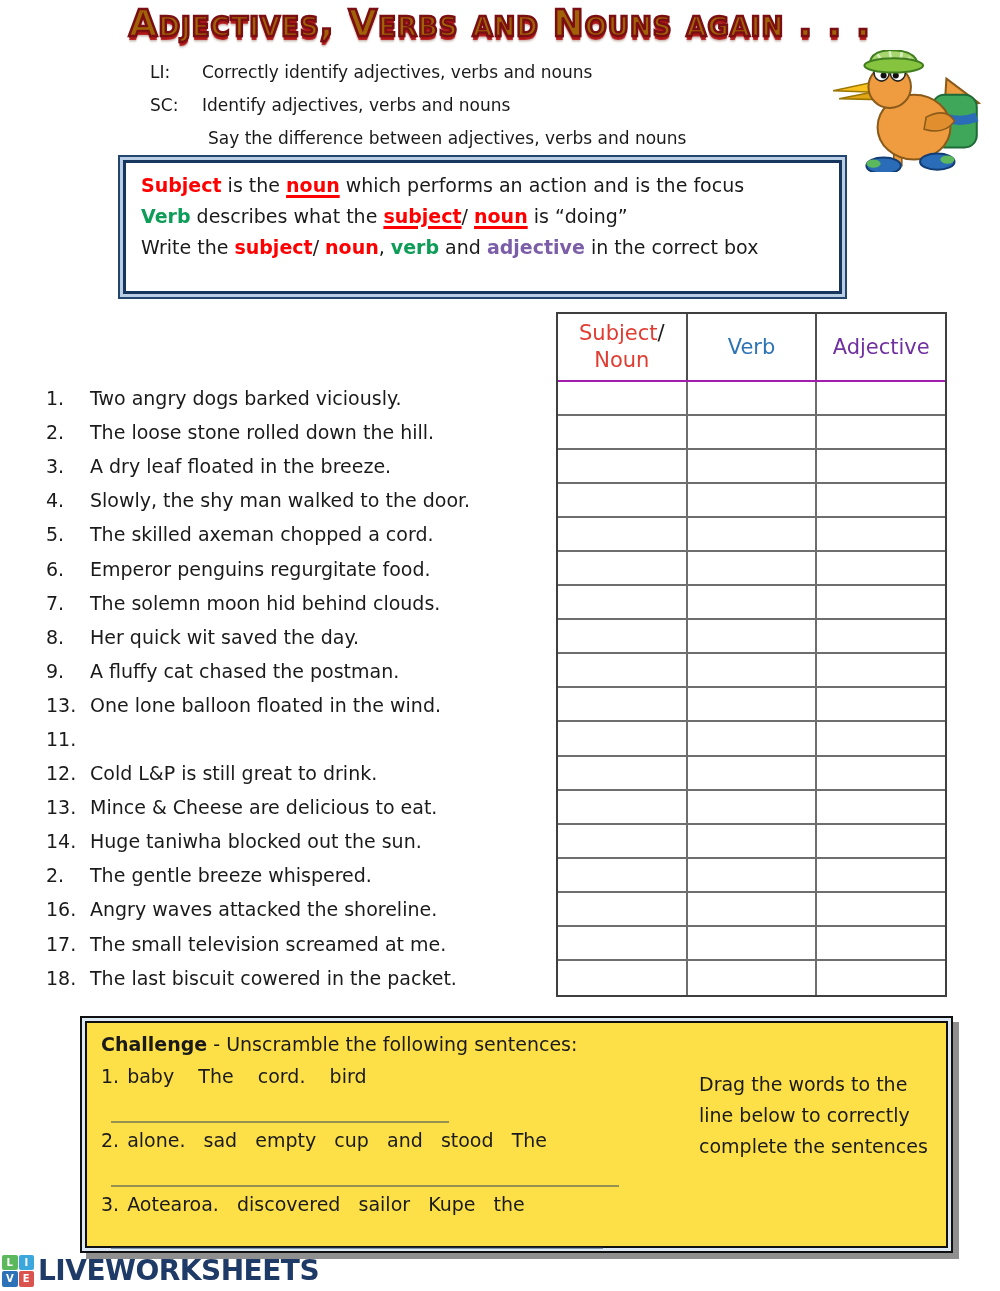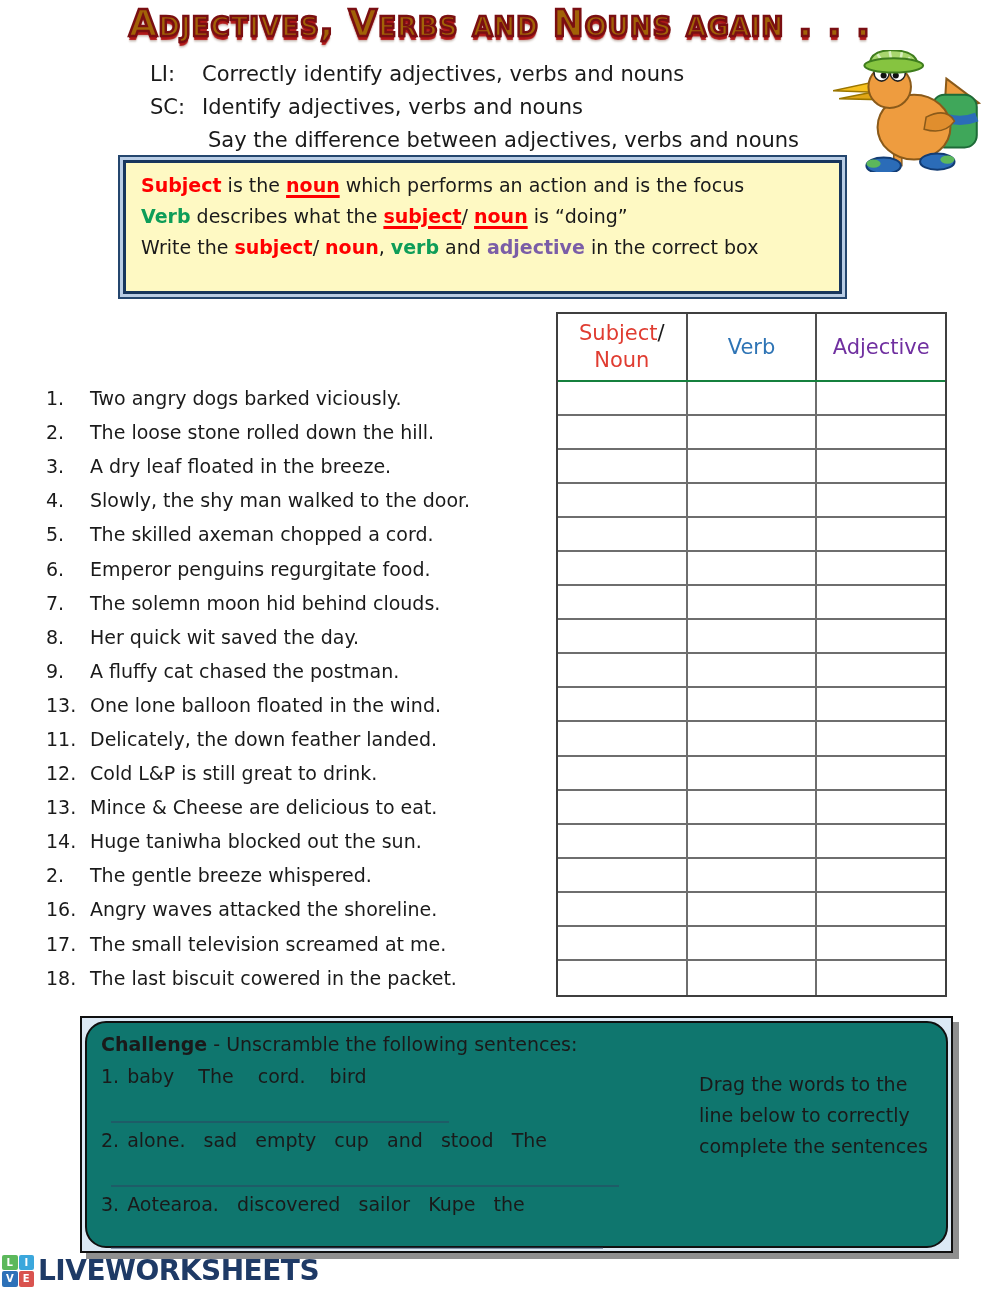--- a/index.html
+++ b/index.html
@@ -12,21 +12,21 @@
   
   #title{
     position:absolute;left:50%;top:2px;transform:translateX(-50%);
     font-size:37px;font-weight:800;font-variant:small-caps;letter-spacing:1px;
     white-space:nowrap;color:#a16207;
     -webkit-text-stroke:2.5px #7a0e12;
     text-shadow:0 4px 1px #b01818, 0 2px 0 #8b1014, 0 6px 2px #d8d2cc;
   }
 
   
-  .li-row{position:absolute;font-size:21px;white-space:nowrap}
+  .li-row{position:absolute;font-size:17px;white-space:nowrap}
   #li-line{left:150px;top:62px}
   #sc-line{left:150px;top:95px}
   #extra-line{left:208px;top:128px}
   .li-label{display:inline-block;width:52px}
 
   
   #defs-outer{
     position:absolute;left:118px;top:155px;width:729px;height:144px;
     background:#B9CDE5;border:2px solid #24466E;padding:3px;box-sizing:border-box;
   }
@@ -41,21 +41,21 @@
   
   #sentences{position:absolute;left:46px;top:381px;width:512px}
   .s-row{height:34.1px;display:flex;align-items:center;font-size:19px;white-space:nowrap}
   .s-num{width:44px;flex:none}
 
   
   #wtable{
     position:absolute;left:556px;top:312px;width:391px;
     border:2px solid #3f3f3f;background:#fff;box-sizing:border-box;
   }
-  .th-row{display:flex;height:66px;border-bottom:2px solid #15803d}
+  .th-row{display:flex;height:66px;border-bottom:2px solid #a21caf}
   .th{flex:1;display:flex;flex-direction:column;align-items:center;justify-content:center;
       font-size:21px;line-height:27px;border-right:2px solid #4f4f4f;text-align:center}
   .th:last-child{border-right:none}
   .t-row{display:flex;height:34.05px;border-bottom:2px solid #6e6e6e;box-sizing:border-box}
   .t-row:last-child{border-bottom:none}
   .t-cell{flex:1;border-right:2px solid #6e6e6e}
   .t-cell:last-child{border-right:none}
 
   
   #ch-outer{
@@ -114,21 +114,21 @@
 
 <div id="li-line" class="li-row">
   <span class="li-label">LI:</span><span>Correctly identify adjectives, verbs and nouns</span>
 </div>
 <div id="sc-line" class="li-row">
   <span class="li-label">SC:</span><span>Identify adjectives, verbs and nouns</span>
 </div>
 <div id="extra-line" class="li-row">Say the difference between adjectives, verbs and nouns</div>
 
 <div id="defs-outer" style="background: rgb(185, 205, 229); border-color: rgb(36, 70, 110);">
-  <div id="defs-inner" style="background: #fef9c3;">
+  <div id="defs-inner" style="background: #ffffff;">
       <div class="def-line"><span class="def-seg b" style="color: rgb(255, 0, 0);">Subject</span><span class="def-seg" style="color: rgb(26, 26, 26);"> is the </span><span class="def-seg b u" style="color: rgb(255, 0, 0);">noun</span><span class="def-seg" style="color: rgb(26, 26, 26);"> which performs an action and is the focus</span></div>
       <div class="def-line"><span class="def-seg b" style="color: rgb(14, 157, 88);">Verb</span><span class="def-seg" style="color: rgb(26, 26, 26);"> describes what the </span><span class="def-seg b u" style="color: rgb(255, 0, 0);">subject</span><span class="def-seg" style="color: rgb(26, 26, 26);">/ </span><span class="def-seg b u" style="color: rgb(255, 0, 0);">noun</span><span class="def-seg" style="color: rgb(26, 26, 26);"> is “doing”</span></div>
       <div class="def-line"><span class="def-seg" style="color: rgb(26, 26, 26);">Write the </span><span class="def-seg b" style="color: rgb(255, 0, 0);">subject</span><span class="def-seg" style="color: rgb(26, 26, 26);">/ </span><span class="def-seg b" style="color: rgb(255, 0, 0);">noun</span><span class="def-seg" style="color: rgb(26, 26, 26);">, </span><span class="def-seg b" style="color: rgb(14, 157, 88);">verb</span><span class="def-seg" style="color: rgb(26, 26, 26);"> and </span><span class="def-seg b" style="color: rgb(123, 94, 167);">adjective</span><span class="def-seg" style="color: rgb(26, 26, 26);"> in the correct box</span></div>
     </div>
 </div>
 
 <div id="sentences">
     <div class="s-row">
       <span class="s-num">1.</span>
       <span>Two angry dogs barked viciously.</span>
@@ -164,21 +164,20 @@
     <div class="s-row">
       <span class="s-num">9.</span>
       <span>A fluffy cat chased the postman.</span>
     </div>
     <div class="s-row">
       <span class="s-num">13.</span>
       <span>One lone balloon floated in the wind.</span>
     </div>
     <div class="s-row">
       <span class="s-num">11.</span>
-      <span>Delicately, the down feather landed.</span>
     </div>
     <div class="s-row">
       <span class="s-num">12.</span>
       <span>Cold L&amp;P is still great to drink.</span>
     </div>
     <div class="s-row">
       <span class="s-num">13.</span>
       <span>Mince &amp; Cheese are delicious to eat.</span>
     </div>
     <div class="s-row">
@@ -300,21 +299,21 @@
       </div>
       <div class="t-row">
         <div class="t-cell"></div>
         <div class="t-cell"></div>
         <div class="t-cell"></div>
       </div>
     </div>
 </div>
 
 <div id="ch-outer">
-  <div id="ch-inner" style="background: #0f766e; border-radius: 21px;">
+  <div id="ch-inner" style="background: #fde047;">
     <div id="ch-heading">
       <span class="hb">Challenge</span><span> - Unscramble the following sentences:</span>
     </div>
     <div id="ch-items">
         <div class="ch-item" id="ch-item-0"><span class="num">1.</span><span class="words">baby    The    cord.    bird</span></div>
         <div class="ch-line" id="ch-line-0"></div>
         <div class="ch-item" id="ch-item-1"><span class="num">2.</span><span class="words">alone.   sad   empty   cup   and   stood   The</span></div>
         <div class="ch-line" id="ch-line-1"></div>
         <div class="ch-item" id="ch-item-2"><span class="num">3.</span><span class="words">Aotearoa.   discovered   sailor   Kupe   the</span></div>
         <div class="ch-line" id="ch-line-2"></div>

